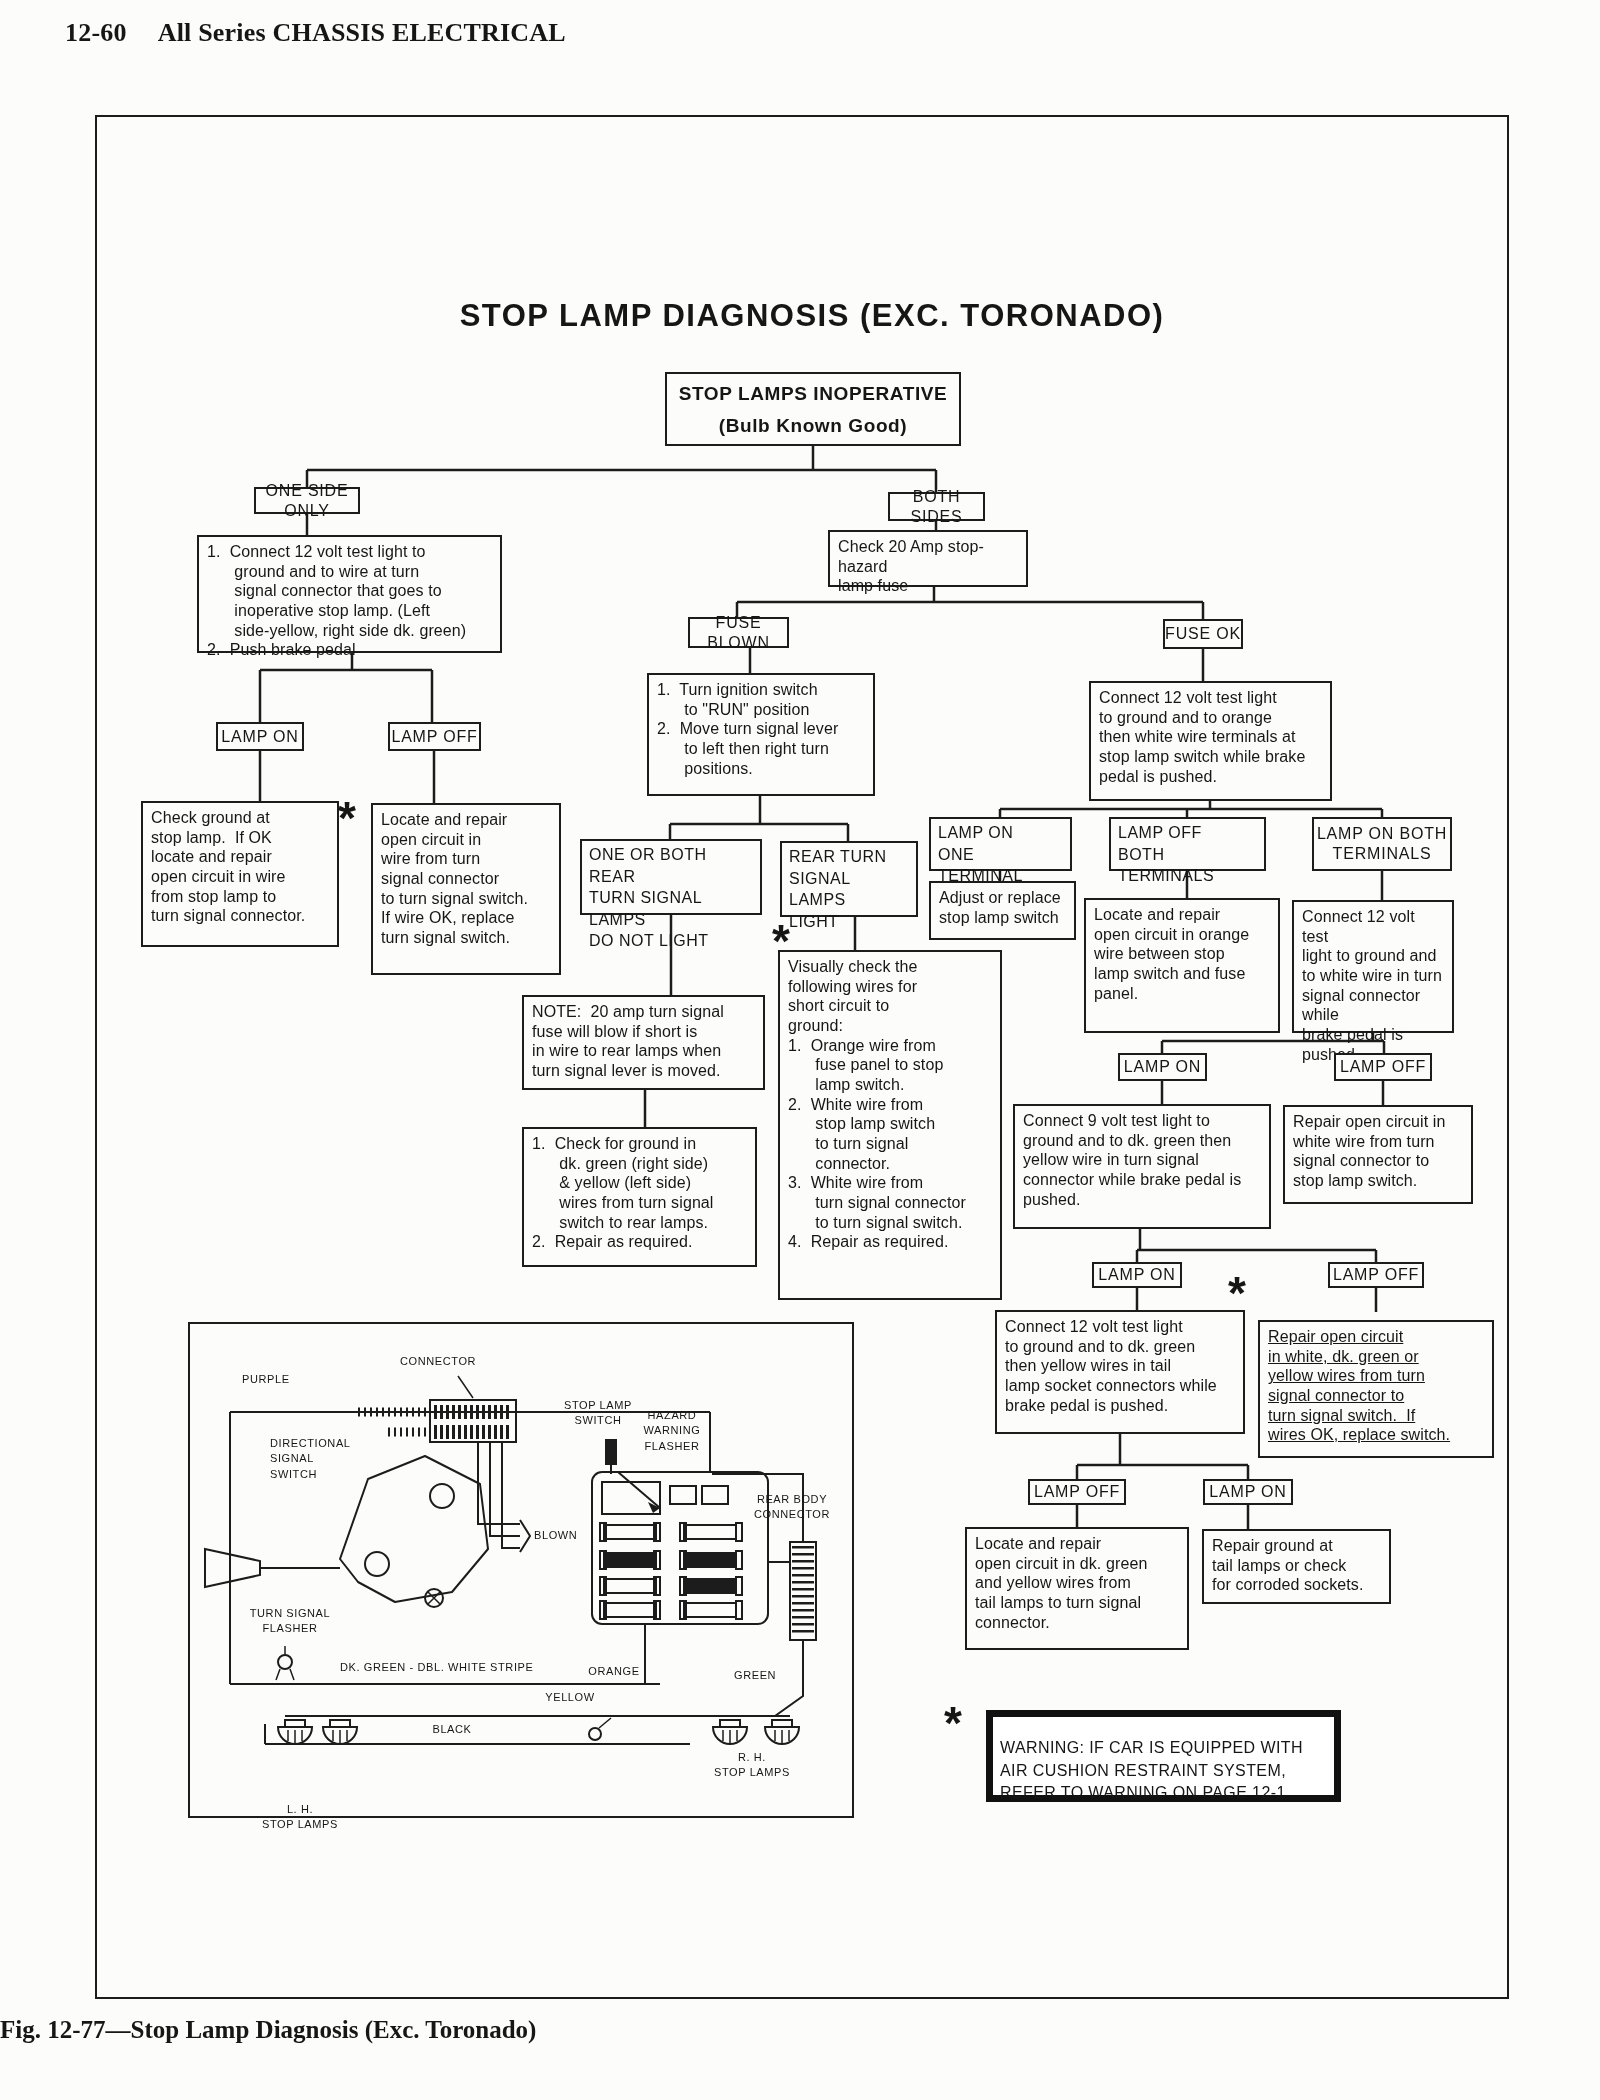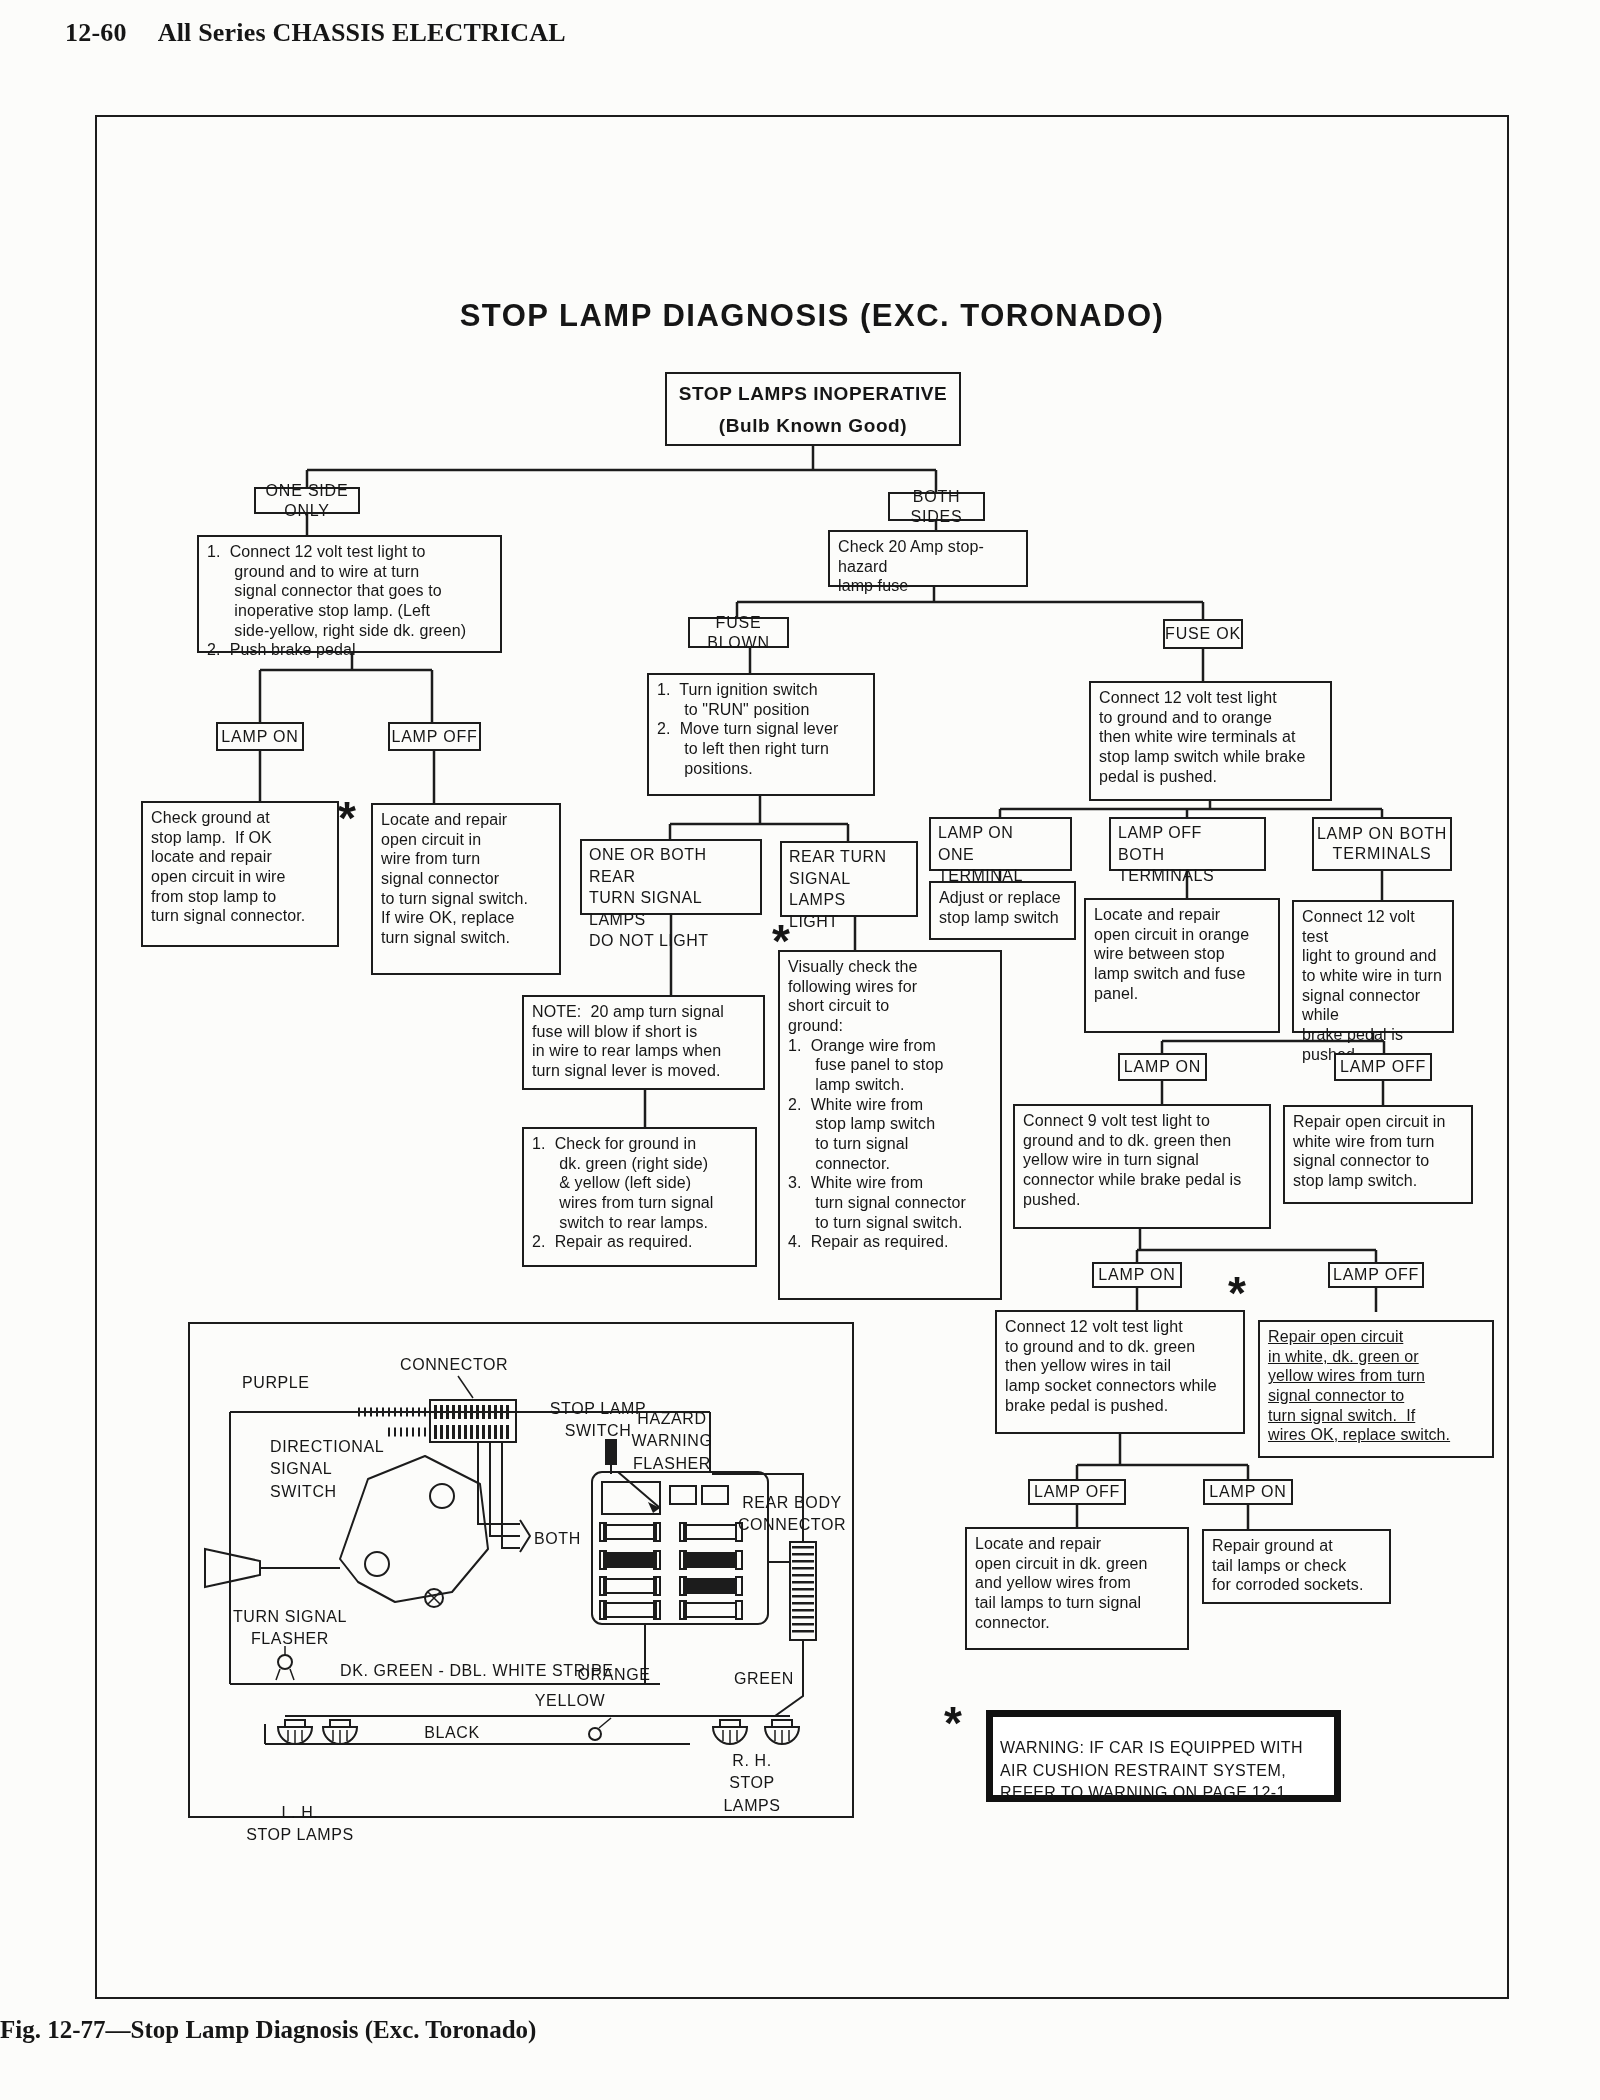--- a/index.html
+++ b/index.html
@@ -20,21 +20,21 @@
   .body{font-size:16px;line-height:1.23;padding:5px 8px;white-space:pre-wrap;letter-spacing:.1px;}
   .root{font-weight:bold;font-size:19px;text-align:center;line-height:1.7;padding-top:4px;
         letter-spacing:.6px;white-space:pre-line;}
   .ast{position:absolute;font-size:46px;font-weight:bold;z-index:3;line-height:1;}
   #warning-box{position:absolute;left:986px;top:1710px;width:355px;height:92px;border:7px solid #111;
         background:#fff;box-sizing:border-box;z-index:2;}
   #warning-text{font-size:16px;line-height:1.42;letter-spacing:.4px;padding:20px 7px;white-space:pre-line;}
   #conn-lines{position:absolute;left:0;top:0;z-index:1;pointer-events:none;}
   #wiring-diagram{position:absolute;left:188px;top:1322px;width:662px;height:492px;
         border:2px solid #1c1c1c;box-sizing:content-box;background:#fcfcfa;z-index:2;}
-  .dlabel{position:absolute;font-size:16px;letter-spacing:.6px;white-space:pre-line;z-index:3;line-height:1.4;}
+  .dlabel{position:absolute;font-size:11px;letter-spacing:.6px;white-space:pre-line;z-index:3;line-height:1.4;}
   .dcenter{transform:translateX(-50%);text-align:center;}
   #fig-caption{position:absolute;left:0;top:2016px;width:1600px;text-align:left;
         font-family:"Liberation Serif",serif;font-weight:bold;font-size:25px;}
 </style>
 </head>
 <body>
 
 <div id="page">
 
   <div class="hdr">
@@ -297,21 +297,21 @@
     <div class="dlabel" style="left:52px;top:48px;">PURPLE</div>
     <div class="dlabel" style="left:210px;top:30px;">CONNECTOR</div>
     <div class="dlabel dcenter" style="left:408px;top:74px;">STOP LAMP
 SWITCH</div>
     <div class="dlabel dcenter" style="left:482px;top:84px;">HAZARD
 WARNING
 FLASHER</div>
     <div class="dlabel" style="left:80px;top:112px;">DIRECTIONAL
 SIGNAL
 SWITCH</div>
-    <div class="dlabel" style="left:344px;top:204px;">BOTH</div>
+    <div class="dlabel" style="left:344px;top:204px;">BLOWN</div>
     <div class="dlabel dcenter" style="left:602px;top:168px;">REAR BODY
 CONNECTOR</div>
     <div class="dlabel dcenter" style="left:100px;top:282px;">TURN SIGNAL
 FLASHER</div>
     <div class="dlabel" style="left:150px;top:336px;">DK. GREEN - DBL. WHITE STRIPE</div>
     <div class="dlabel dcenter" style="left:424px;top:340px;">ORANGE</div>
     <div class="dlabel" style="left:544px;top:344px;">GREEN</div>
     <div class="dlabel dcenter" style="left:380px;top:366px;">YELLOW</div>
     <div class="dlabel dcenter" style="left:262px;top:398px;">BLACK</div>
     <div class="dlabel dcenter" style="left:110px;top:430px;margin-top:48px;">L. H.

